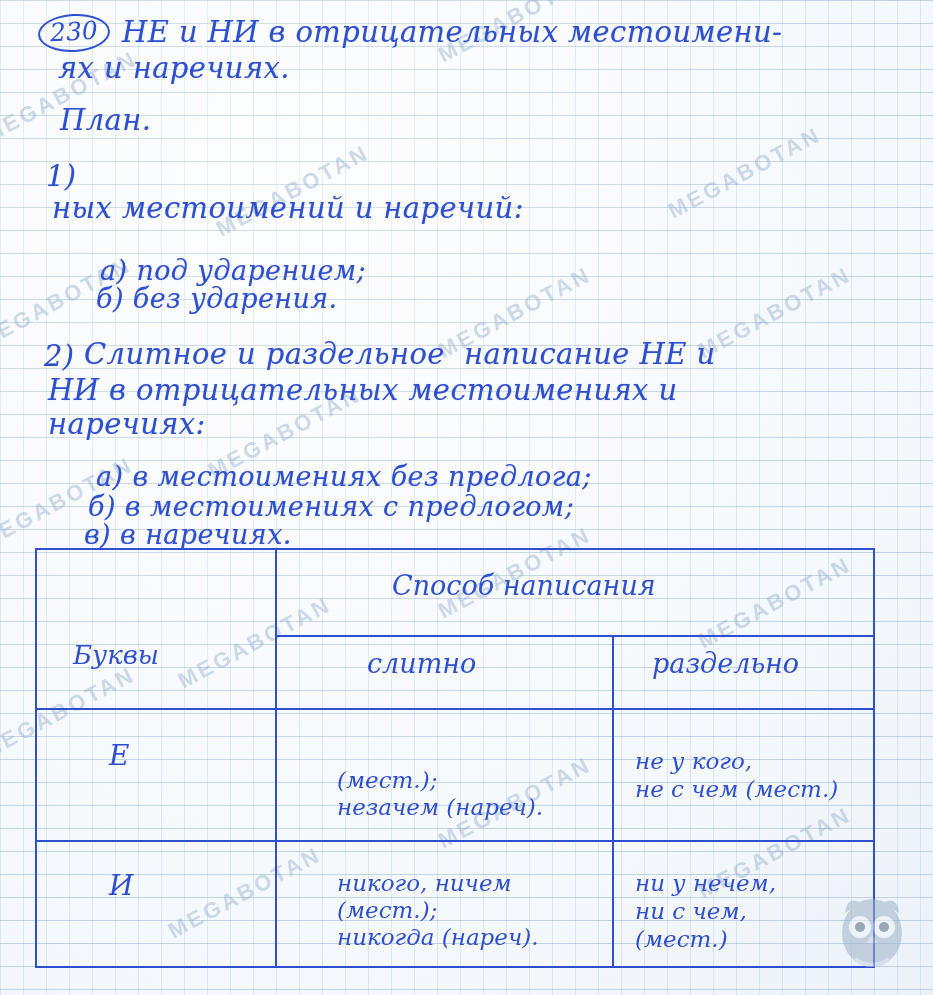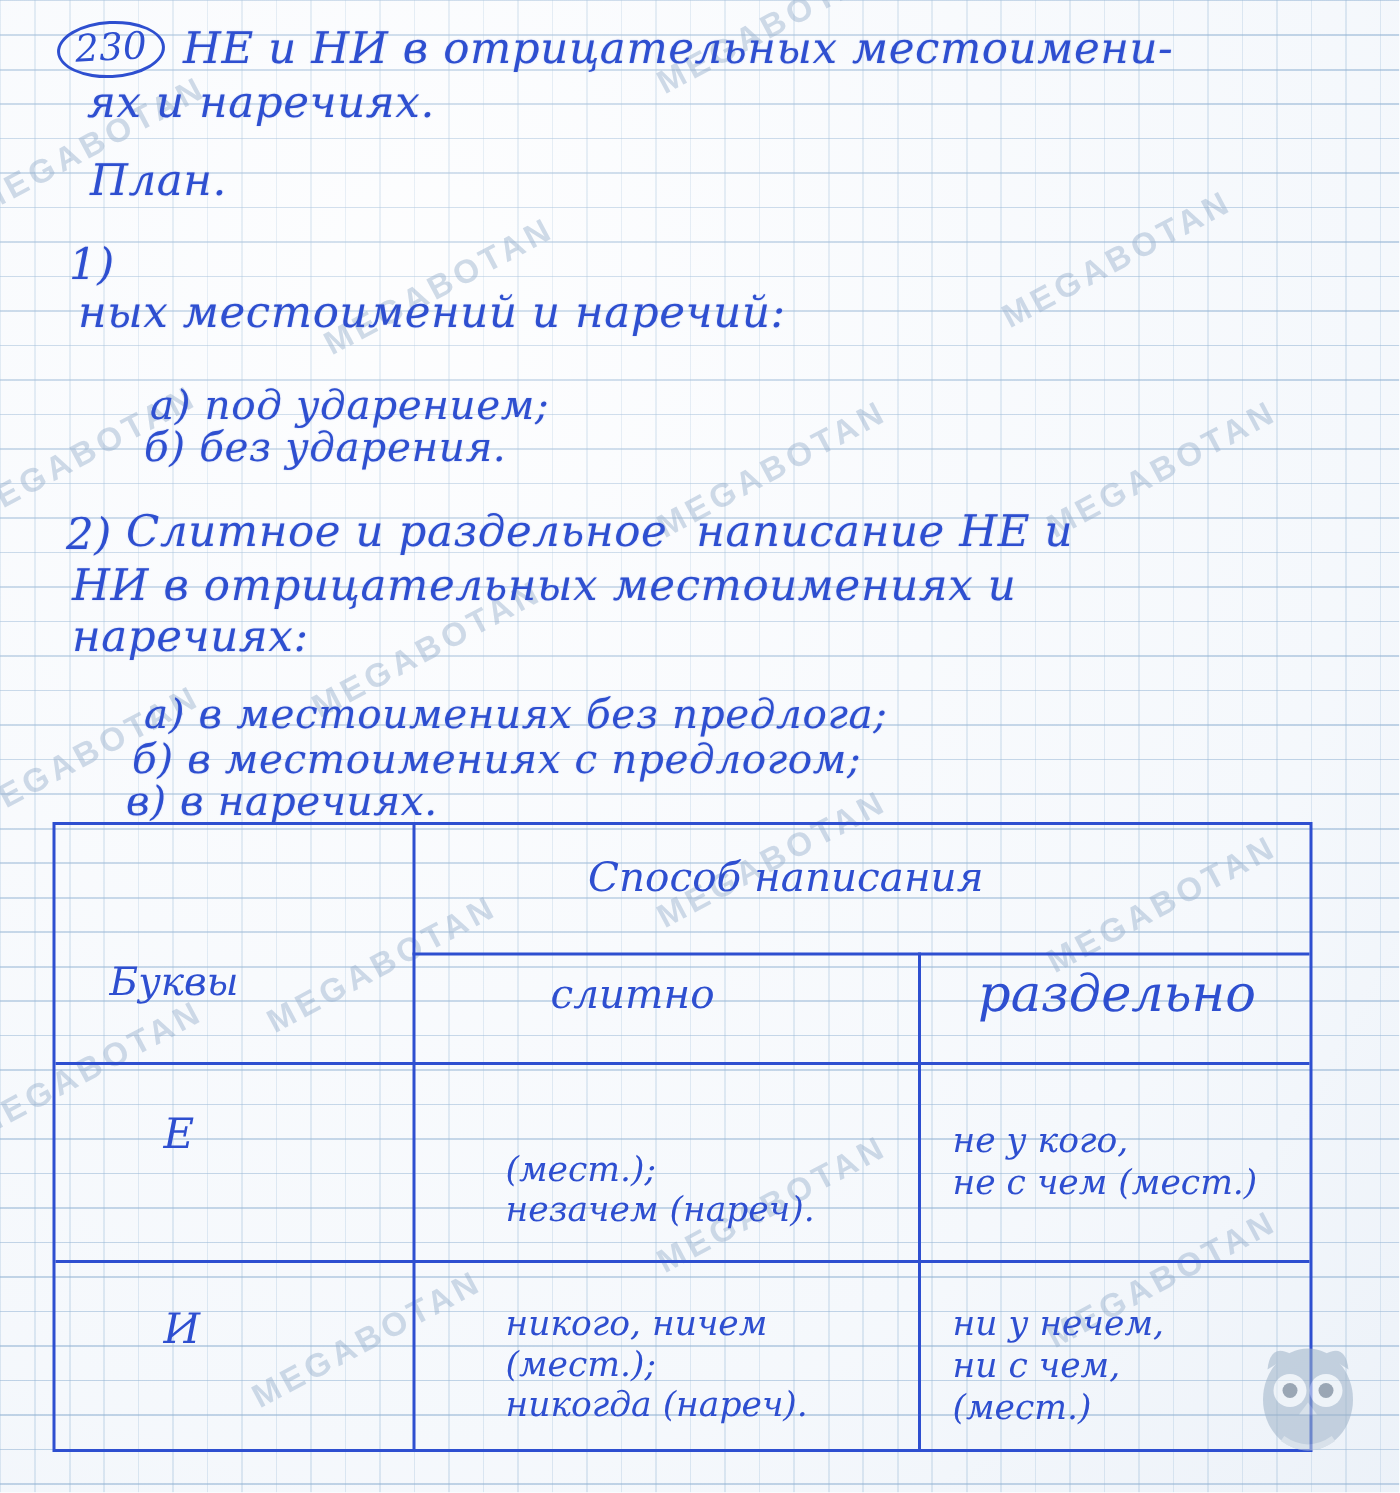--- a/index.html
+++ b/index.html
@@ -181,21 +181,21 @@
   <div id="tbl">
     <div class="vline v1"></div>
     <div class="vline v2"></div>
     <div class="hline h-head"></div>
     <div class="hline h1"></div>
     <div class="hline h2"></div>
 
     <div class="cell" style="left:36px; top:52px; font-size:26px;margin-top:40px;">Буквы</div>
     <div class="cell" style="left:355px; top:22px; font-size:27px;">Способ написания</div>
     <div class="cell" style="left:330px; top:100px; font-size:27px;">слитно</div>
-    <div class="cell" style="left:615px; top:100px; font-size:34px;">раздельно</div>
+    <div class="cell" style="left:615px; top:100px; font-size:27px;">раздельно</div>
 
     <div class="cell" style="left:72px; top:192px; font-size:28px;">Е</div>
     <div class="cell" style="left:300px; top:217px;">(мест.);</div>
     <div class="cell" style="left:300px; top:244px;">незачем (нареч).</div>
     <div class="cell" style="left:598px; top:198px;">не у кого,</div>
     <div class="cell" style="left:598px; top:226px;">не с чем (мест.)</div>
 
     <div class="cell" style="left:72px; top:322px; font-size:28px;">И</div>
     <div class="cell" style="left:300px; top:320px;">никого, ничем</div>
     <div class="cell" style="left:300px; top:347px;">(мест.);</div>

